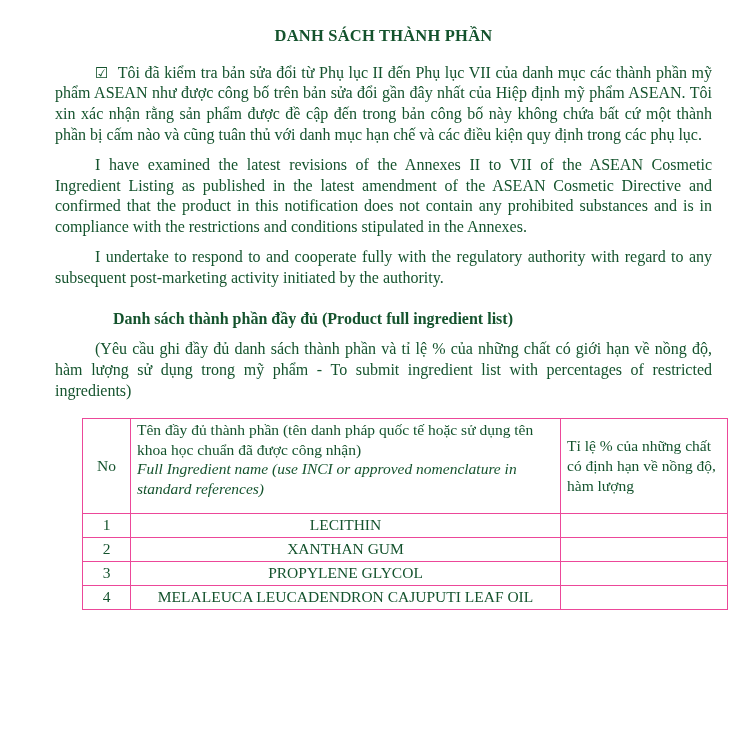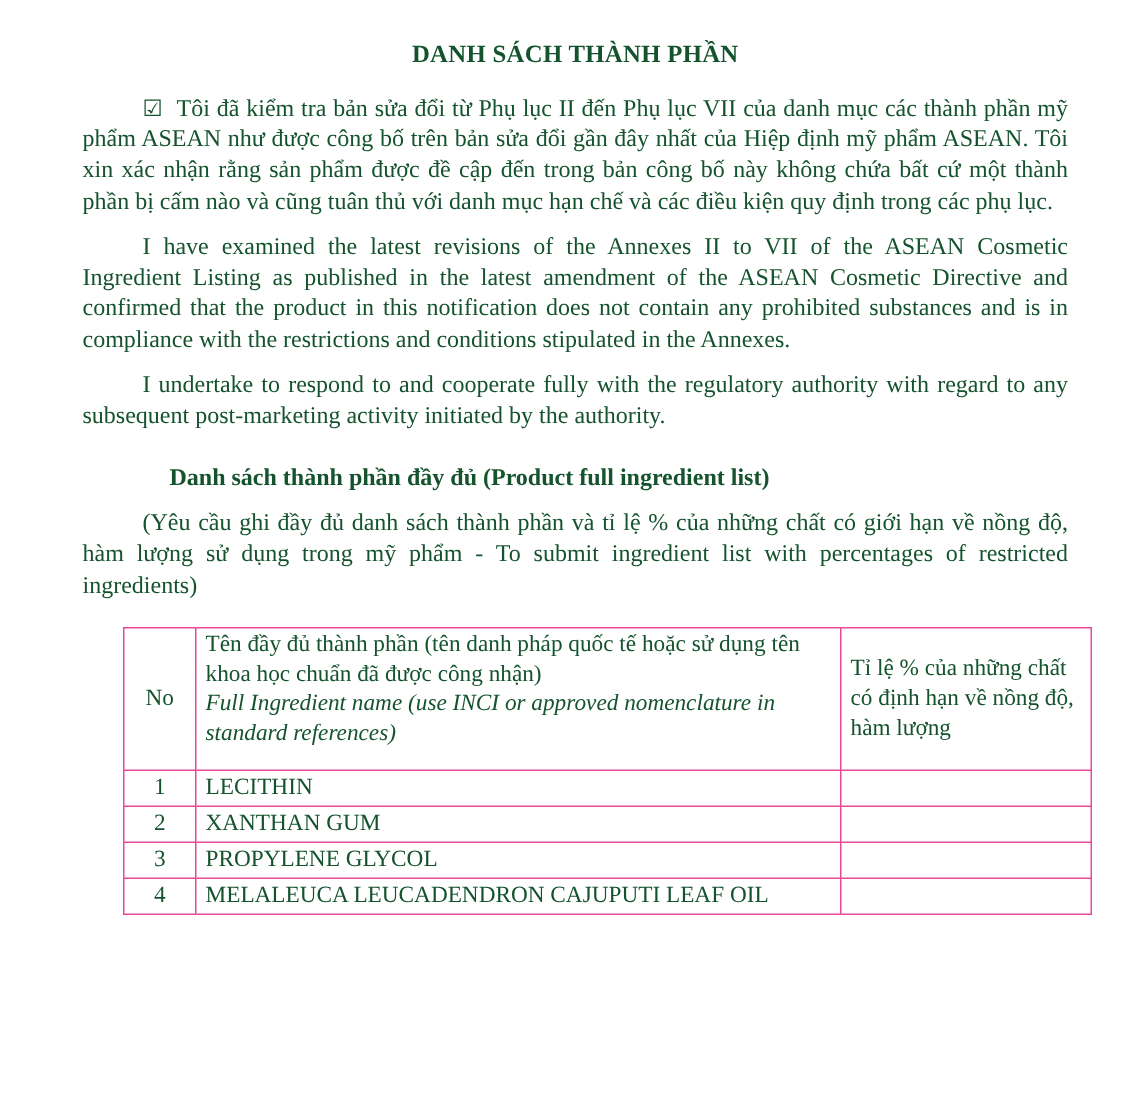--- a/index.html
+++ b/index.html
@@ -56,21 +56,21 @@
   .col-no  { width: 48px; }
   .col-name{ width: 430px; }
   .col-pct { width: 167px; }
   tr.hdr td { height: 95px; font-size: 15.5px; line-height: 1.28; }
   td.hdr-no   { vertical-align: middle; text-align: center; padding-left: 8px; }
   td.hdr-name { vertical-align: top; }
   td.hdr-pct  { vertical-align: middle; }
   .hdr-name-en { font-style: italic; }
   tr.data td { height: 24px; font-size: 15.5px; vertical-align: middle; }
   td.cell-no { text-align: center; }
-  td.cell-name { text-align: left; }
+  td.cell-name { text-align: center; }
 </style>
 </head>
 <body>
 
 <div class="page">
 
   <div class="title-block">
     <div class="title">DANH SÁCH THÀNH PHẦN</div>
   </div>
 

